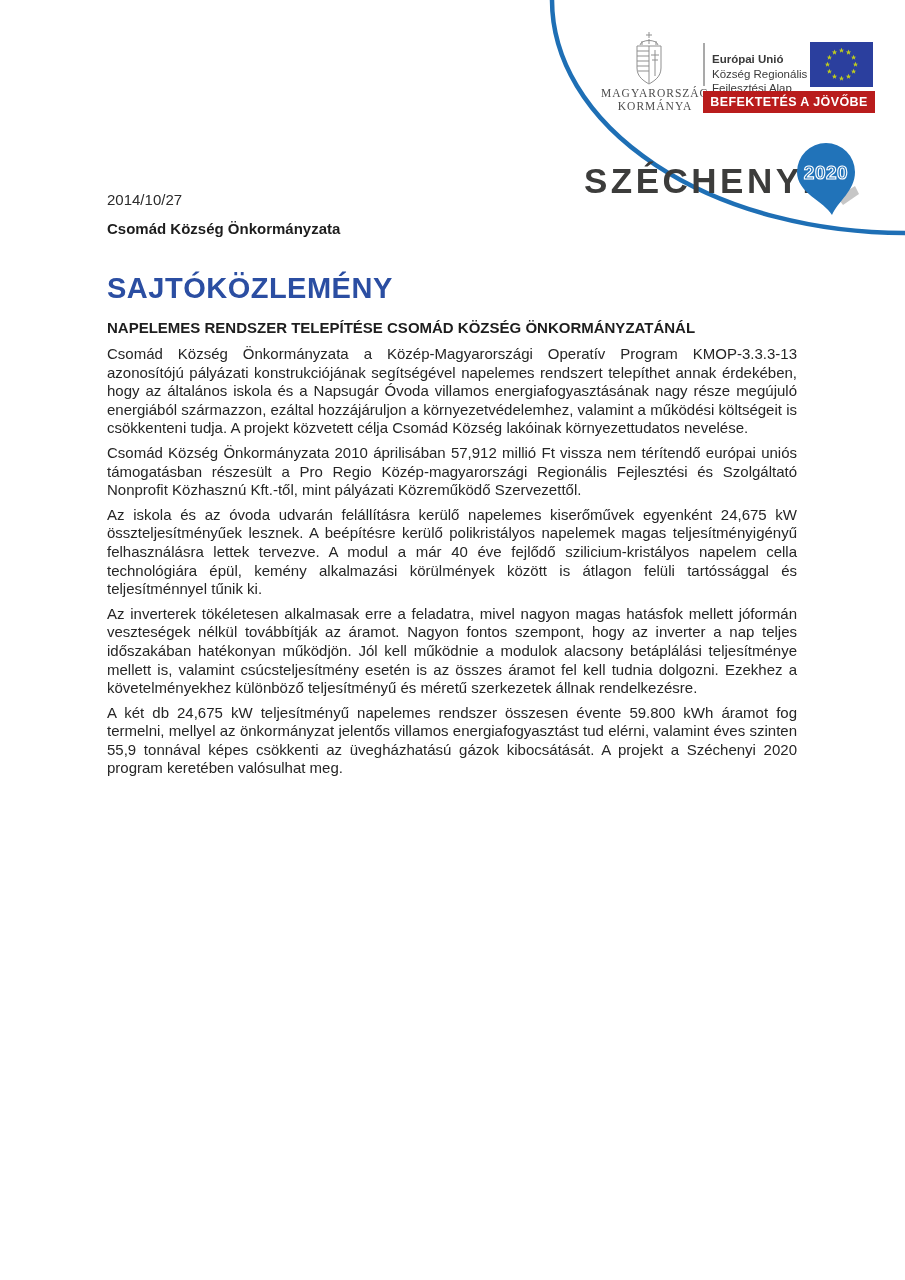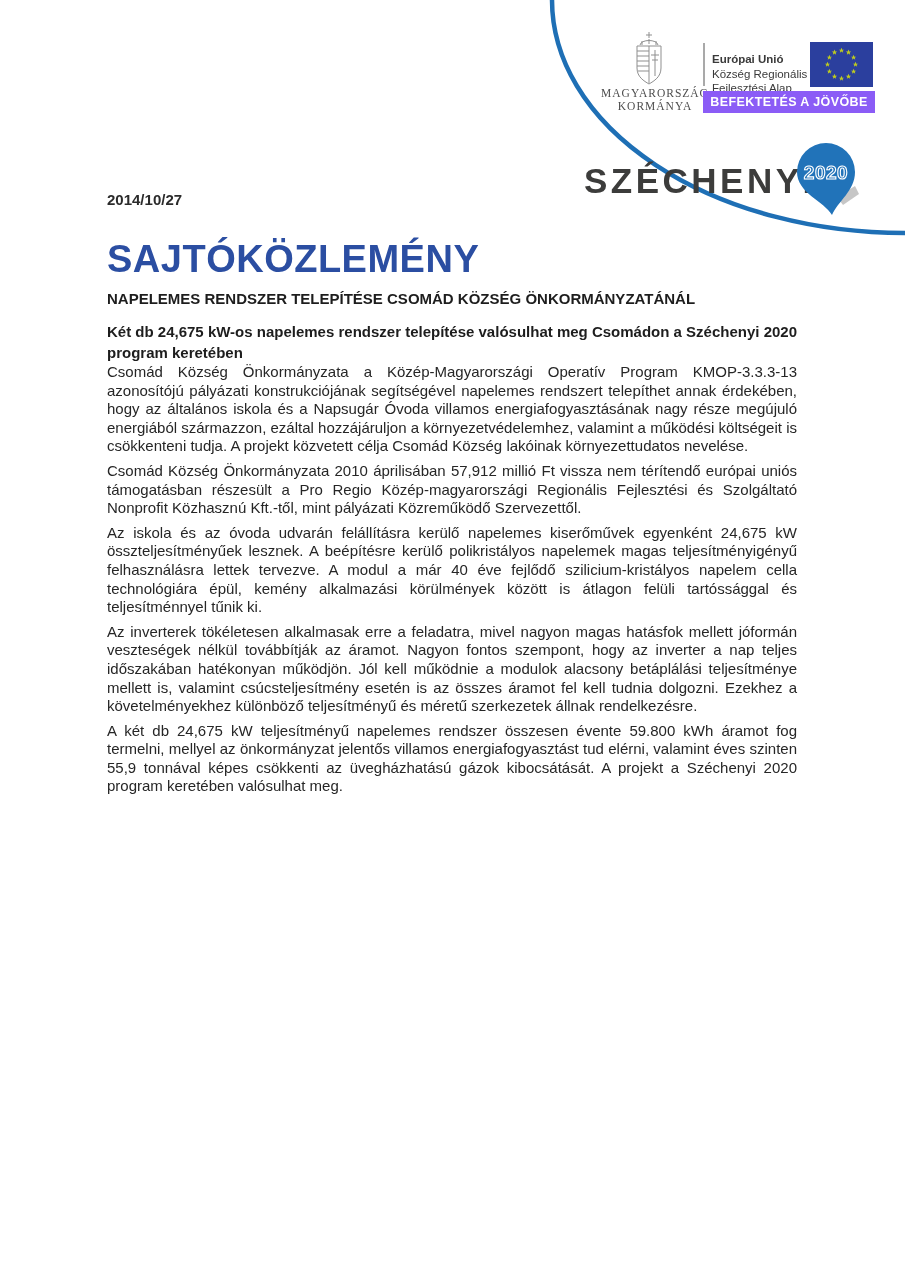--- a/index.html
+++ b/index.html
@@ -28,43 +28,43 @@
 
   .eu-divider { position: absolute; left: 703px; top: 43px; width: 2px; height: 43px; background: #a9a9a9; }
 
   .eu-text { position: absolute; left: 712px; top: 52px; font-size: 11.5px; line-height: 14.5px; color: #3a3a3a; }
   .eu-text .b { font-weight: bold; }
 
   .eu-flag { position: absolute; left: 810px; top: 42px; width: 63px; height: 45px; }
 
   .invest-banner {
     position: absolute; left: 703px; top: 91px; width: 172px; height: 22px;
-    background: #8b5cf6;
+    background: #b91c1c;
     color: #ffffff; font-weight: bold; font-size: 12.5px; letter-spacing: 0.4px;
     display: flex; align-items: center; justify-content: center;
     white-space: nowrap;
   }
 
   .szechenyi-wordmark {
     position: absolute; left: 584px; top: 161px;
     font-size: 35px; font-weight: bold; letter-spacing: 3.5px;
     color: #3C3C3B; white-space: nowrap;
   }
 
   .pin-svg { position: absolute; left: 793px; top: 141px; }
 
   
   .content { position: absolute; left: 107px; top: 0; width: 690px; }
 
-  .press-date { margin: 190px 0 0 0; font-size: 15px; line-height: 19px; color: #2b2b2b; font-weight: bold; }
+  .press-date { margin: 190px 0 0 0; font-size: 15px; line-height: 19px; color: #2b2b2b; }
   .org-name   { margin: 10px 0 0 0; font-size: 15px; line-height: 19px; font-weight: bold; color: #1d1d1d; }
 
   .press-title {
     margin: 32px 0 0 0;
-    font-size: 38px; line-height: 36px; font-weight: bold;
+    font-size: 29px; line-height: 36px; font-weight: bold;
     color: #2B4EA2; letter-spacing: 0.5px;
   }
 
   .headline { margin: 12px 0 8px 0; font-size: 15px; line-height: 19px; font-weight: bold; color: #1d1d1d; }
 
   .lead {
     margin: 13px 0 0 0;
     font-size: 15px; line-height: 21px; font-weight: bold;
     color: #1d1d1d; text-align: justify;
   }
@@ -140,24 +140,24 @@
   <div class="szechenyi-wordmark">SZÉCHENYI</div>
 
   <svg class="pin-svg" width="70" height="78" viewBox="0 0 70 78" aria-hidden="true">
     <polygon points="44,56 62,45 66,53 50,64" fill="#c6c6c6"></polygon>
     <path d="M 39 74 C 31 60 4 52 4 31 A 29 29 0 1 1 62 31 C 62 50 45 60 39 74 Z" fill="#2173B9"></path>
     <text x="33" y="38" text-anchor="middle" font-family="Liberation Sans, sans-serif" font-size="19" font-weight="bold" fill="none" stroke="#ffffff" stroke-width="1.1" letter-spacing="0.5">2020</text>
   </svg>
 
   <div class="content">
     <p class="press-date">2014/10/27</p>
+    <p class="org-name">Csomád Község Önkormányzata</p>
 
     <h1 class="press-title">SAJTÓKÖZLEMÉNY</h1>
     <h2 class="headline">NAPELEMES RENDSZER TELEPÍTÉSE CSOMÁD KÖZSÉG ÖNKORMÁNYZATÁNÁL</h2>
-    <p class="lead">Két db 24,675 kW-os napelemes rendszer telepítése valósulhat meg Csomádon a Széchenyi 2020 program keretében</p>
 
     <div class="body-block">
       <p class="body-par">Csomád Község Önkormányzata a Közép-Magyarországi Operatív Program KMOP-3.3.3-13 azonosítójú pályázati konstrukciójának segítségével napelemes rendszert telepíthet annak érdekében, hogy az általános iskola és a Napsugár Óvoda villamos energiafogyasztásának nagy része megújuló energiából származzon, ezáltal hozzájáruljon a környezetvédelemhez, valamint a működési költségeit is csökkenteni tudja. A projekt közvetett célja Csomád Község lakóinak környezettudatos nevelése.</p>
       <p class="body-par">Csomád Község Önkormányzata 2010 áprilisában 57,912 millió Ft vissza nem térítendő európai uniós támogatásban részesült a Pro Regio Közép-magyarországi Regionális Fejlesztési és Szolgáltató Nonprofit Közhasznú Kft.-től, mint pályázati Közreműködő Szervezettől.</p>
       <p class="body-par">Az iskola és az óvoda udvarán felállításra kerülő napelemes kiserőművek egyenként 24,675 kW összteljesítményűek lesznek. A beépítésre kerülő polikristályos napelemek magas teljesítményigényű felhasználásra lettek tervezve. A modul a már 40 éve fejlődő szilicium-kristályos napelem cella technológiára épül, kemény alkalmazási körülmények között is átlagon felüli tartóssággal és teljesítménnyel tűnik ki.</p>
       <p class="body-par">Az inverterek tökéletesen alkalmasak erre a feladatra, mivel nagyon magas hatásfok mellett jóformán veszteségek nélkül továbbítják az áramot. Nagyon fontos szempont, hogy az inverter a nap teljes időszakában hatékonyan működjön. Jól kell működnie a modulok alacsony betáplálási teljesítménye mellett is, valamint csúcsteljesítmény esetén is az összes áramot fel kell tudnia dolgozni. Ezekhez a követelményekhez különböző teljesítményű és méretű szerkezetek állnak rendelkezésre.</p>
       <p class="body-par">A két db 24,675 kW teljesítményű napelemes rendszer összesen évente 59.800 kWh áramot fog termelni, mellyel az önkormányzat jelentős villamos energiafogyasztást tud elérni, valamint éves szinten 55,9 tonnával képes csökkenti az üvegházhatású gázok kibocsátását. A projekt a Széchenyi 2020 program keretében valósulhat meg.</p>
     </div>
   </div>
 

